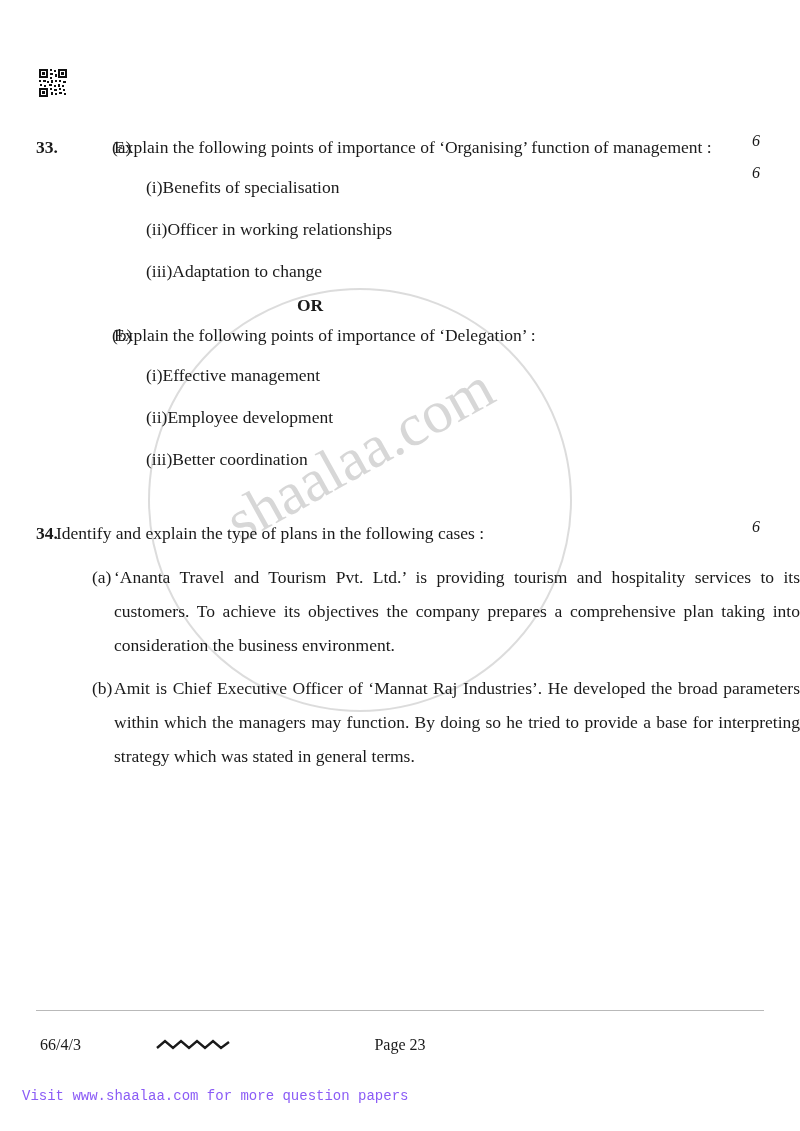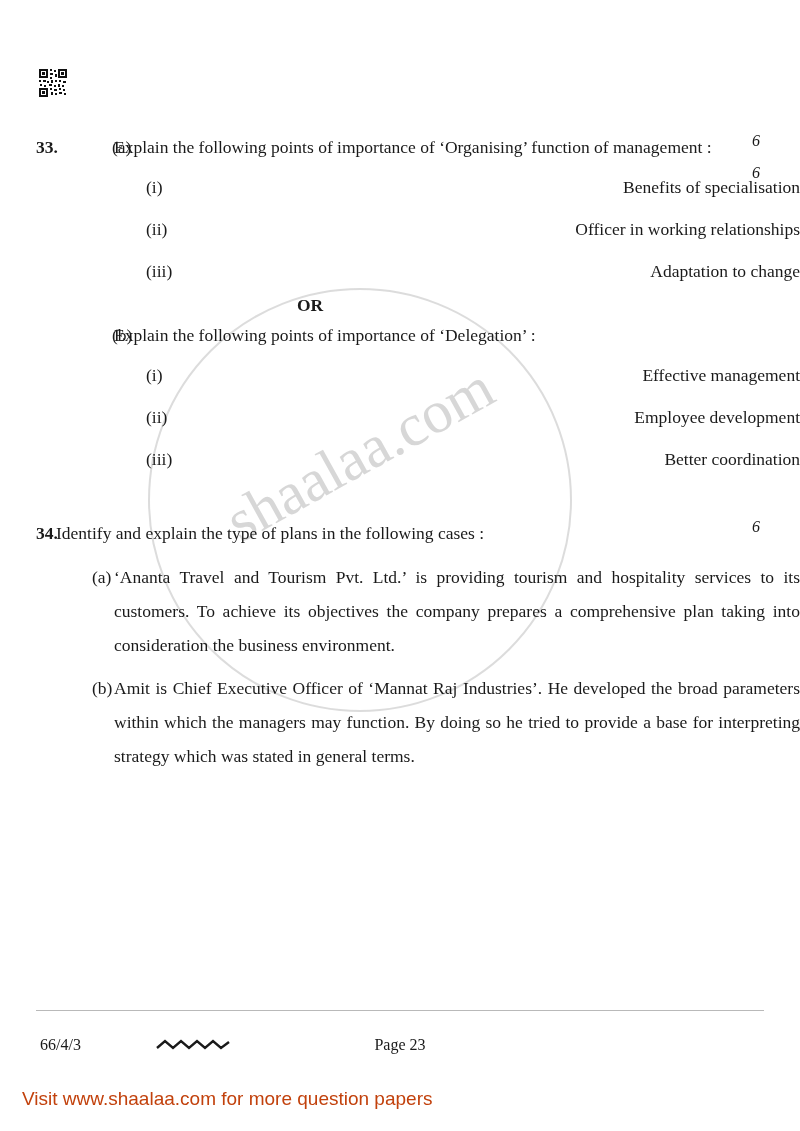--- a/index.html
+++ b/index.html
@@ -122,21 +122,20 @@
     padding-left: 146px;
     box-sizing: border-box;
     width: 206px;
     font-size: 17.5px;
     line-height: 1.95;
   }
   .roman-txt {
     flex: 1 1 auto;
     font-size: 17.5px;
     line-height: 1.95;
-    text-align: right;
   }
 
   .or {
     text-align: center;
     font-weight: bold;
     font-size: 17.5px;
     margin-top: 6px;
     margin-bottom: 2px;
     padding-right: 180px;
   }
@@ -175,23 +174,23 @@
     left: 0;
     top: 0;
     width: 800px;
     text-align: center;
     font-size: 16px;
   }
   .visit {
     position: absolute;
     left: 22px;
     top: 1088px;
-    font-size: 19px;
-    font-family: Liberation Sans, sans-serif;
-    color: #c2410c;
+    font-size: 14px;
+    font-family: Liberation Mono, monospace;
+    color: #8b5cf6;
   }
 </style>
 </head>
 <body>
 
 <div class="page">
 
   <div class="qr">
     <svg width="30" height="30" viewBox="0 0 30 30" shape-rendering="crispEdges">
       <rect x="0" y="0" width="30" height="30" fill="#ffffff"></rect>

